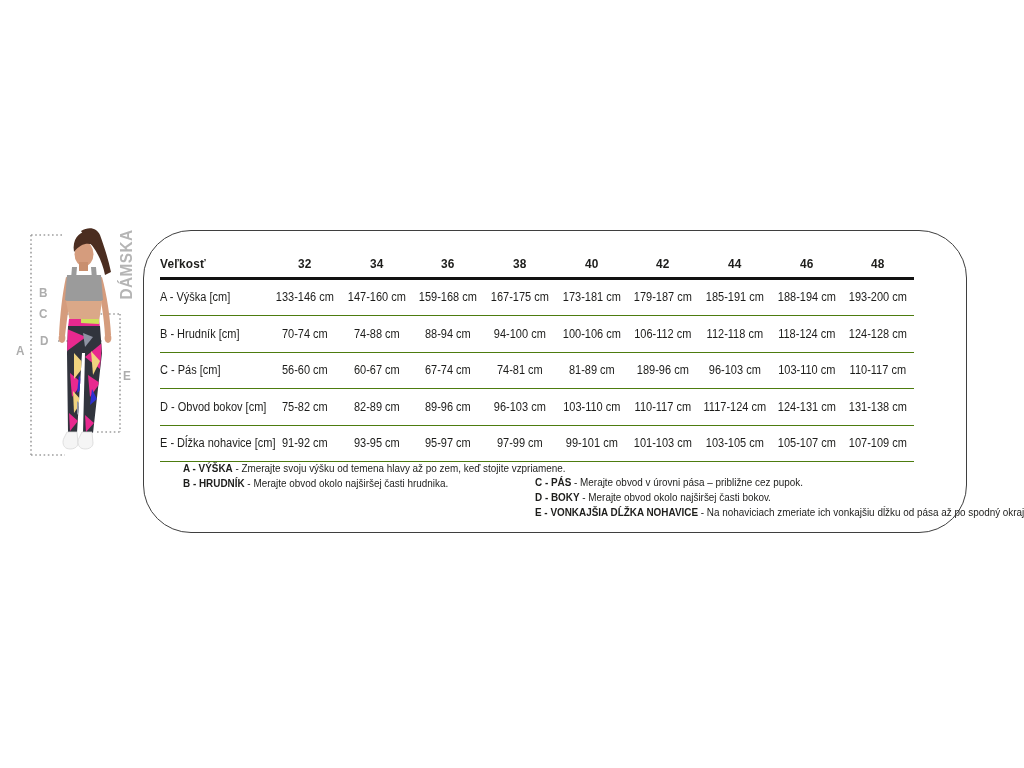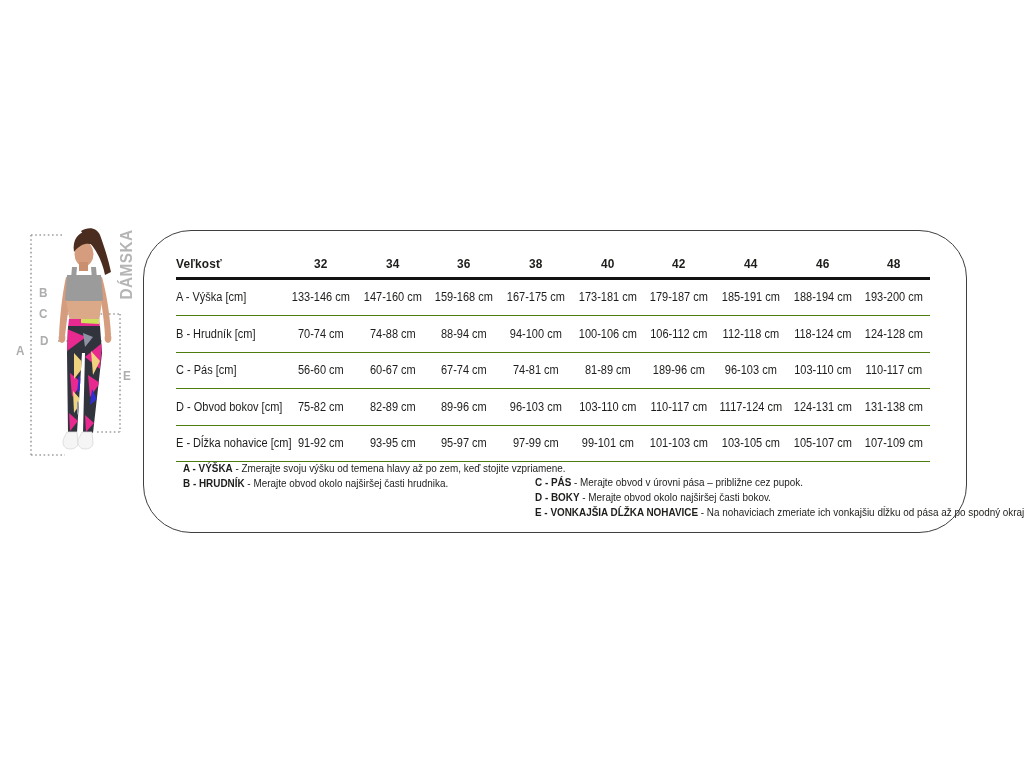--- a/index.html
+++ b/index.html
@@ -10,21 +10,21 @@
   }
   .canvas{position:absolute;inset:0;width:1024px;height:768px;background:#fff;}
 
   
   .panel{
     position:absolute;left:143px;top:230px;width:822px;height:301px;
     border:1px solid #3f3f3f;border-radius:48px;background:#fff;
   }
 
   
-  .size-table{position:absolute;left:176px;top:250px;width:754px;color:#1d1d1b;}
+  .size-table{position:absolute;left:160px;top:250px;width:754px;color:#1d1d1b;}
   .trow{
     display:grid;grid-template-columns:109px repeat(9,1fr);
     align-items:center;height:35.4px;border-bottom:1px solid #4d7c0f;
   }
   .trow.thead{height:27px;border-bottom:3px solid #121212;}
   .cell{font-size:12.5px;line-height:1;}
   .cell .cond{display:block;transform:scaleX(0.88);transform-origin:50% 50%;white-space:nowrap;text-align:center;}
   .cell.rowlabel .cond{transform-origin:0 50%;text-align:left;}
   .thead .cell{font-weight:700;font-size:13.5px;letter-spacing:.2px;}
 

